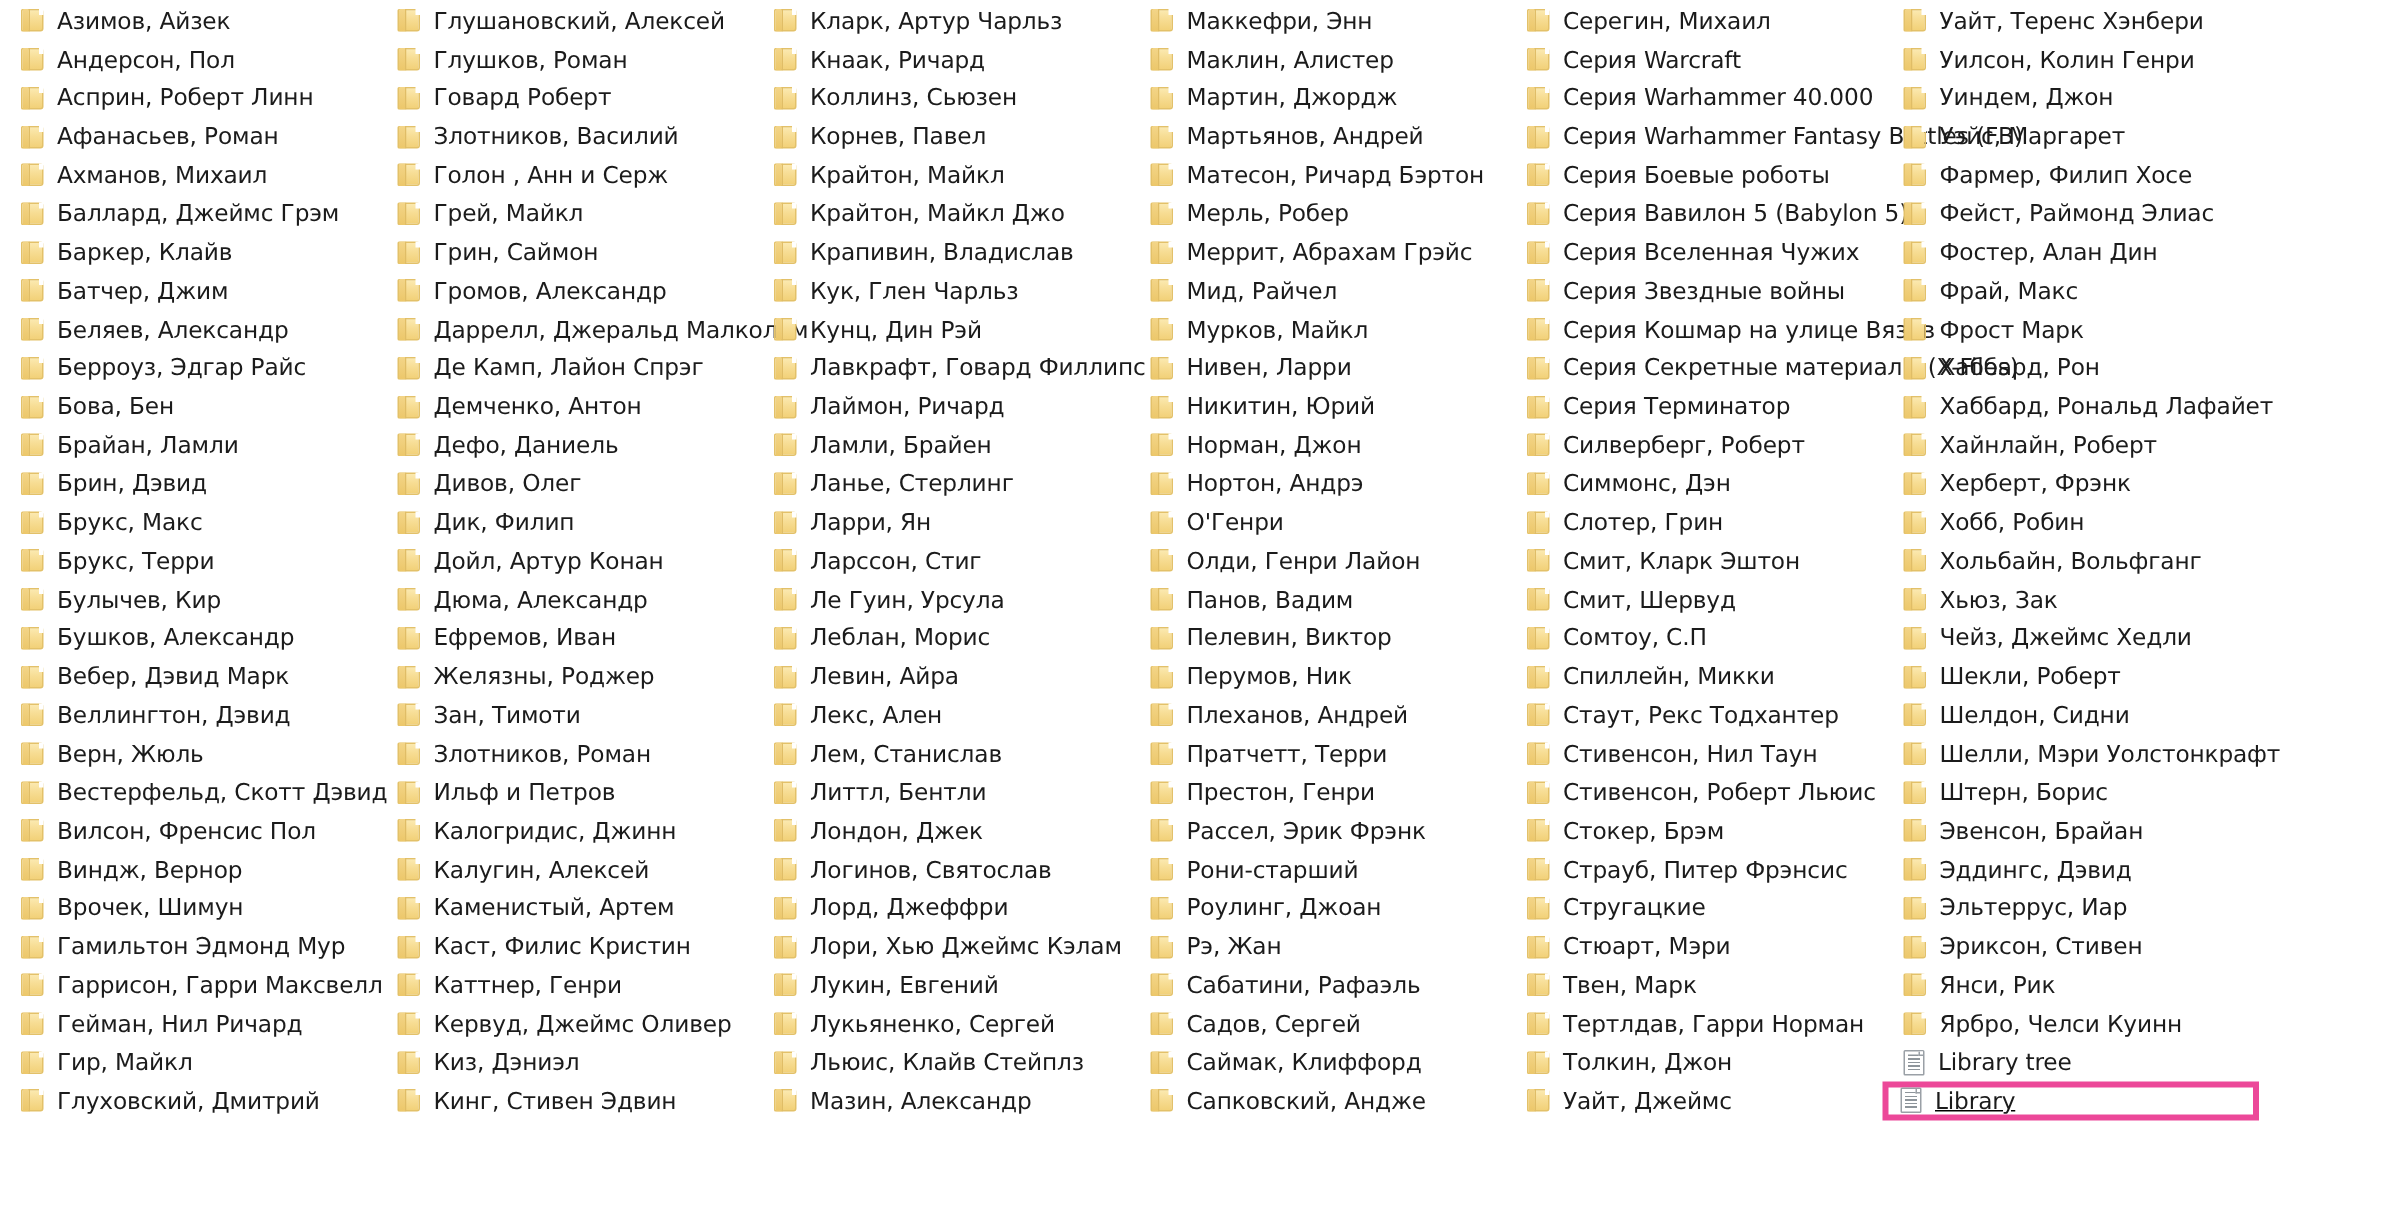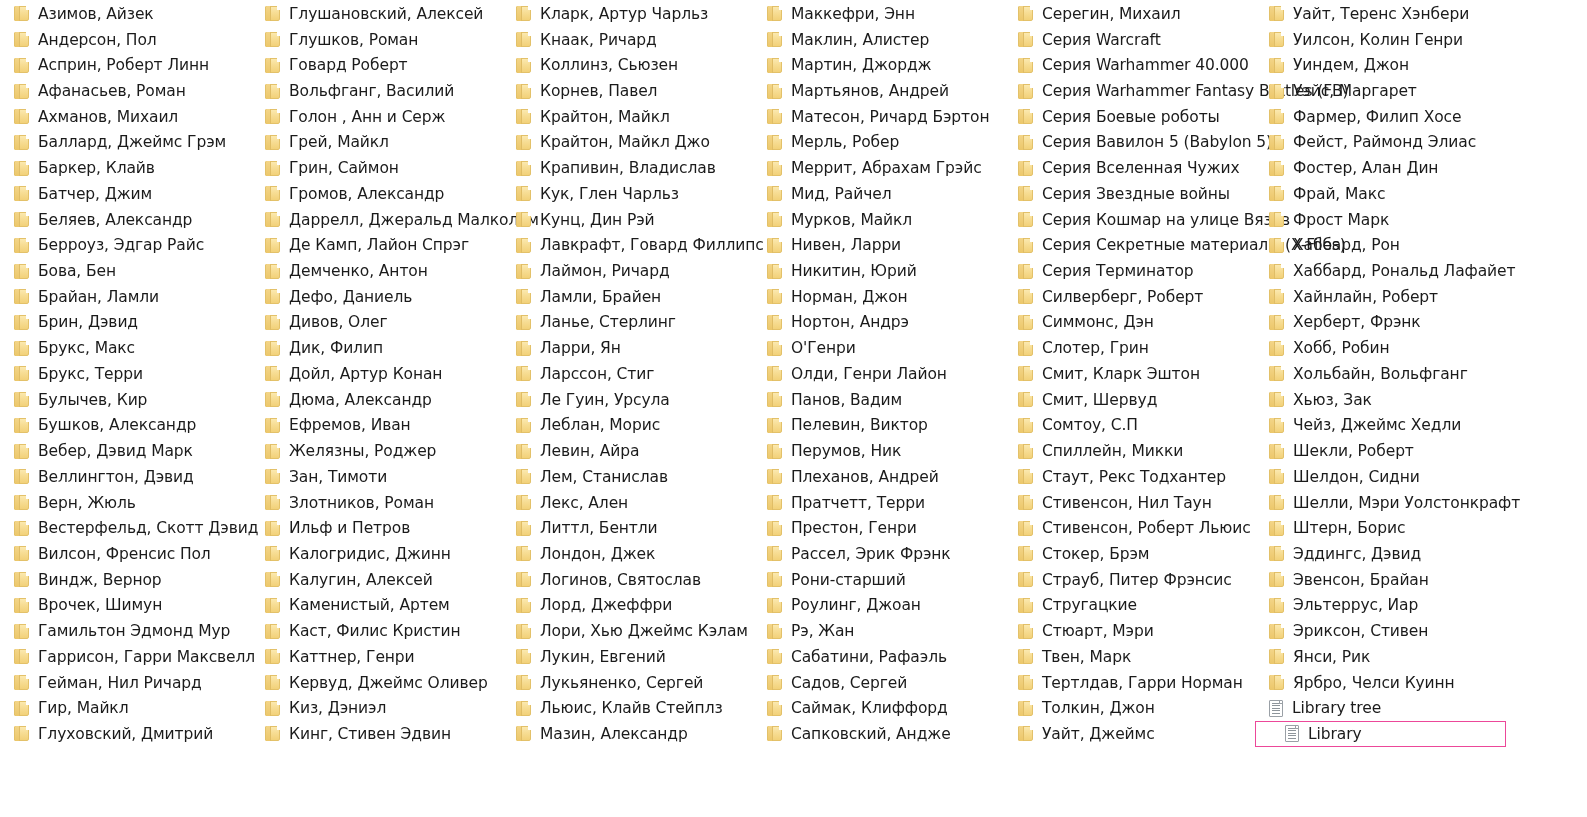--- a/index.html
+++ b/index.html
@@ -114,23 +114,24 @@
     width: 4px;
     height: 4px;
     background: #ffffff;
     border-left: 1px solid #9aa0a6;
     border-bottom: 1px solid #9aa0a6;
     box-sizing: border-box;
   }
 
   
   .item.selected {
-    border: 1px solid #ec4899;
+    border: 4px solid #ec4899;
     background: #ffffff;
-    padding-left: 29px;
+    padding-left: 8px;
+    text-decoration: underline;
   }
 </style>
 </head>
 <body>
 
 <div id="file-list">
     <div class="item">
       <span class="ico folder"></span>
       <span class="label">Азимов, Айзек</span>
     </div>
@@ -253,21 +254,21 @@
     <div class="item">
       <span class="ico folder"></span>
       <span class="label">Глушков, Роман</span>
     </div>
     <div class="item">
       <span class="ico folder"></span>
       <span class="label">Говард Роберт</span>
     </div>
     <div class="item">
       <span class="ico folder"></span>
-      <span class="label">Вольфганг, Василий</span>
+      <span class="label">Злотников, Василий</span>
     </div>
     <div class="item">
       <span class="ico folder"></span>
       <span class="label">Голон , Анн и Серж</span>
     </div>
     <div class="item">
       <span class="ico folder"></span>
       <span class="label">Грей, Майкл</span>
     </div>
     <div class="item">
@@ -429,28 +430,28 @@
     <div class="item">
       <span class="ico folder"></span>
       <span class="label">Леблан, Морис</span>
     </div>
     <div class="item">
       <span class="ico folder"></span>
       <span class="label">Левин, Айра</span>
     </div>
     <div class="item">
       <span class="ico folder"></span>
+      <span class="label">Лекс, Ален</span>
+    </div>
+    <div class="item">
+      <span class="ico folder"></span>
       <span class="label">Лем, Станислав</span>
     </div>
     <div class="item">
       <span class="ico folder"></span>
-      <span class="label">Лекс, Ален</span>
-    </div>
-    <div class="item">
-      <span class="ico folder"></span>
       <span class="label">Литтл, Бентли</span>
     </div>
     <div class="item">
       <span class="ico folder"></span>
       <span class="label">Лондон, Джек</span>
     </div>
     <div class="item">
       <span class="ico folder"></span>
       <span class="label">Логинов, Святослав</span>
     </div>
@@ -789,25 +790,25 @@
     <div class="item">
       <span class="ico folder"></span>
       <span class="label">Шелли, Мэри Уолстонкрафт</span>
     </div>
     <div class="item">
       <span class="ico folder"></span>
       <span class="label">Штерн, Борис</span>
     </div>
     <div class="item">
       <span class="ico folder"></span>
+      <span class="label">Эвенсон, Брайан</span>
+    </div>
+    <div class="item">
+      <span class="ico folder"></span>
       <span class="label">Эддингс, Дэвид</span>
-    </div>
-    <div class="item">
-      <span class="ico folder"></span>
-      <span class="label">Эвенсон, Брайан</span>
     </div>
     <div class="item">
       <span class="ico folder"></span>
       <span class="label">Эльтеррус, Иар</span>
     </div>
     <div class="item">
       <span class="ico folder"></span>
       <span class="label">Эриксон, Стивен</span>
     </div>
     <div class="item">

